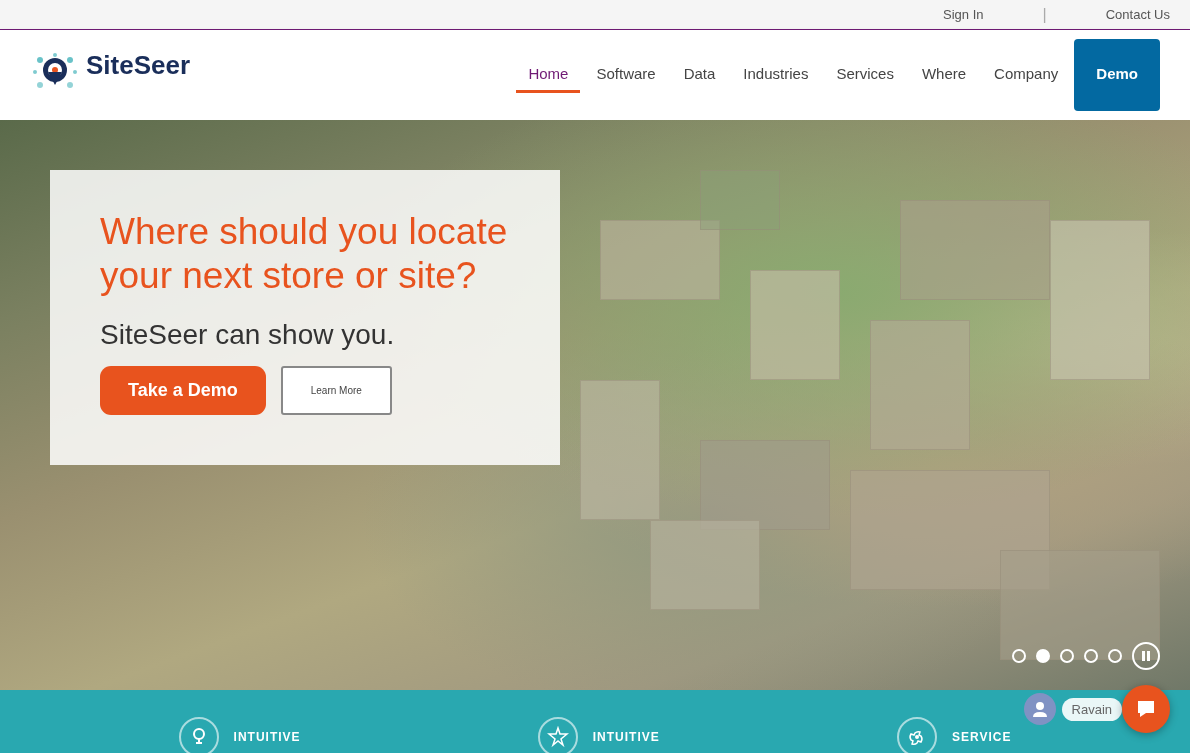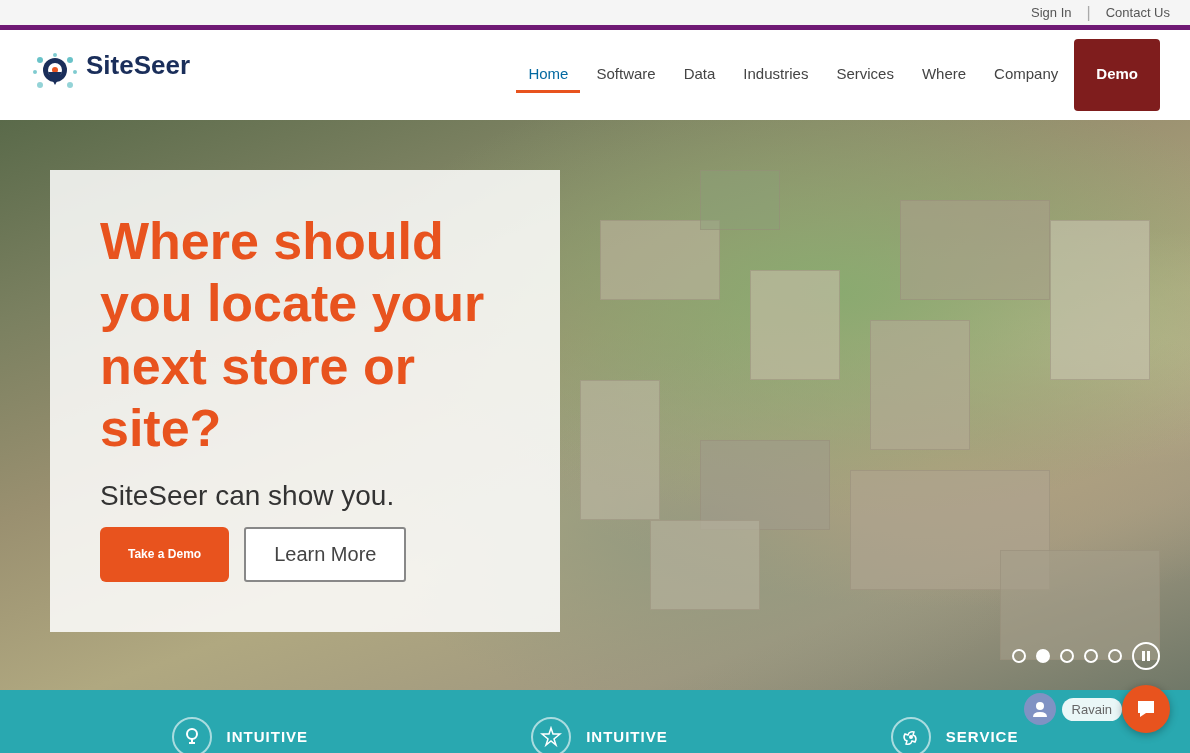--- a/index.html
+++ b/index.html
@@ -6,21 +6,22 @@
     body { font-family: Arial, sans-serif; width: 1190px; overflow-x: hidden; }
 
     
     .top-bar {
       background: #f5f5f5;
       height: 30px;
       display: flex;
       align-items: center;
       justify-content: flex-end;
       padding: 0 20px;
-      border-bottom: 5px solid #701a75;
+      border-bottom: 1px solid #701a75;
+      gap: 44px;
     }
     .top-bar a {
       font-size: 13px;
       color: #555;
       text-decoration: none;
       margin-left: 15px;
     }
     .top-bar .divider {
       color: #aaa;
       margin-left: 15px;
@@ -56,25 +57,25 @@
       gap: 4px;
     }
     .nav a {
       font-size: 15px;
       color: #444;
       text-decoration: none;
       padding: 8px 12px;
       border-bottom: 3px solid transparent;
     }
     .nav a.active {
-      color: #0369a1;
+      color: #701a75;
       border-bottom: 3px solid #e8531e;
     }
     .demo-btn {
-      background: #7f1d1d;
+      background: #0369a1;
       color: #fff !important;
       padding: 26px 22px !important;
       border-radius: 4px;
       font-weight: bold;
       font-size: 15px;
     }
 
     
     .hero {
       position: relative;
@@ -104,22 +105,22 @@
     
     .hero-content-box {
       position: absolute;
       top: 50px;
       left: 50px;
       width: 510px;
       background: rgba(255,255,255,0.85);
       padding: 40px 50px 50px 50px;
     }
     .hero-headline {
-      font-size: 52px;
-      font-weight: bold;
+      font-size: 37px;
+      font-weight: normal;
       color: #e8531e;
       line-height: 1.2;
       margin-bottom: 20px;
     }
     .hero-subheadline {
       font-size: 28px;
       color: #333;
       margin-bottom: 15px;
       font-weight: normal;
     }
@@ -131,31 +132,31 @@
     }
     .hero-buttons {
       display: flex;
       gap: 15px;
     }
     .btn-demo {
       background: #e8531e;
       color: #fff;
       border: none;
       padding: 14px 28px;
-      font-size: 12px;
-      border-radius: 6px;
+      font-size: 18px;
+      border-radius: 11px;
       cursor: pointer;
       font-weight: bold;
     }
     .btn-learn {
       background: #fff;
       color: #444;
       border: 2px solid #888;
       padding: 14px 28px;
-      font-size: 20px;
+      font-size: 10px;
       border-radius: 3px;
       cursor: pointer;
     }
 
     
     .carousel-dots {
       position: absolute;
       bottom: 20px;
       right: 30px;
       display: flex;
@@ -207,21 +208,21 @@
       height: 40px;
       border-radius: 50%;
       border: 2px solid rgba(255,255,255,0.6);
       display: flex;
       align-items: center;
       justify-content: center;
       font-size: 18px;
       color: #fff;
     }
     .bottom-label {
-      font-size: 15px;
+      font-size: 12px;
       font-weight: bold;
       letter-spacing: 1px;
       color: #fff;
     }
 
     
     .chat-widget {
       position: fixed;
       bottom: 20px;
       right: 20px;

